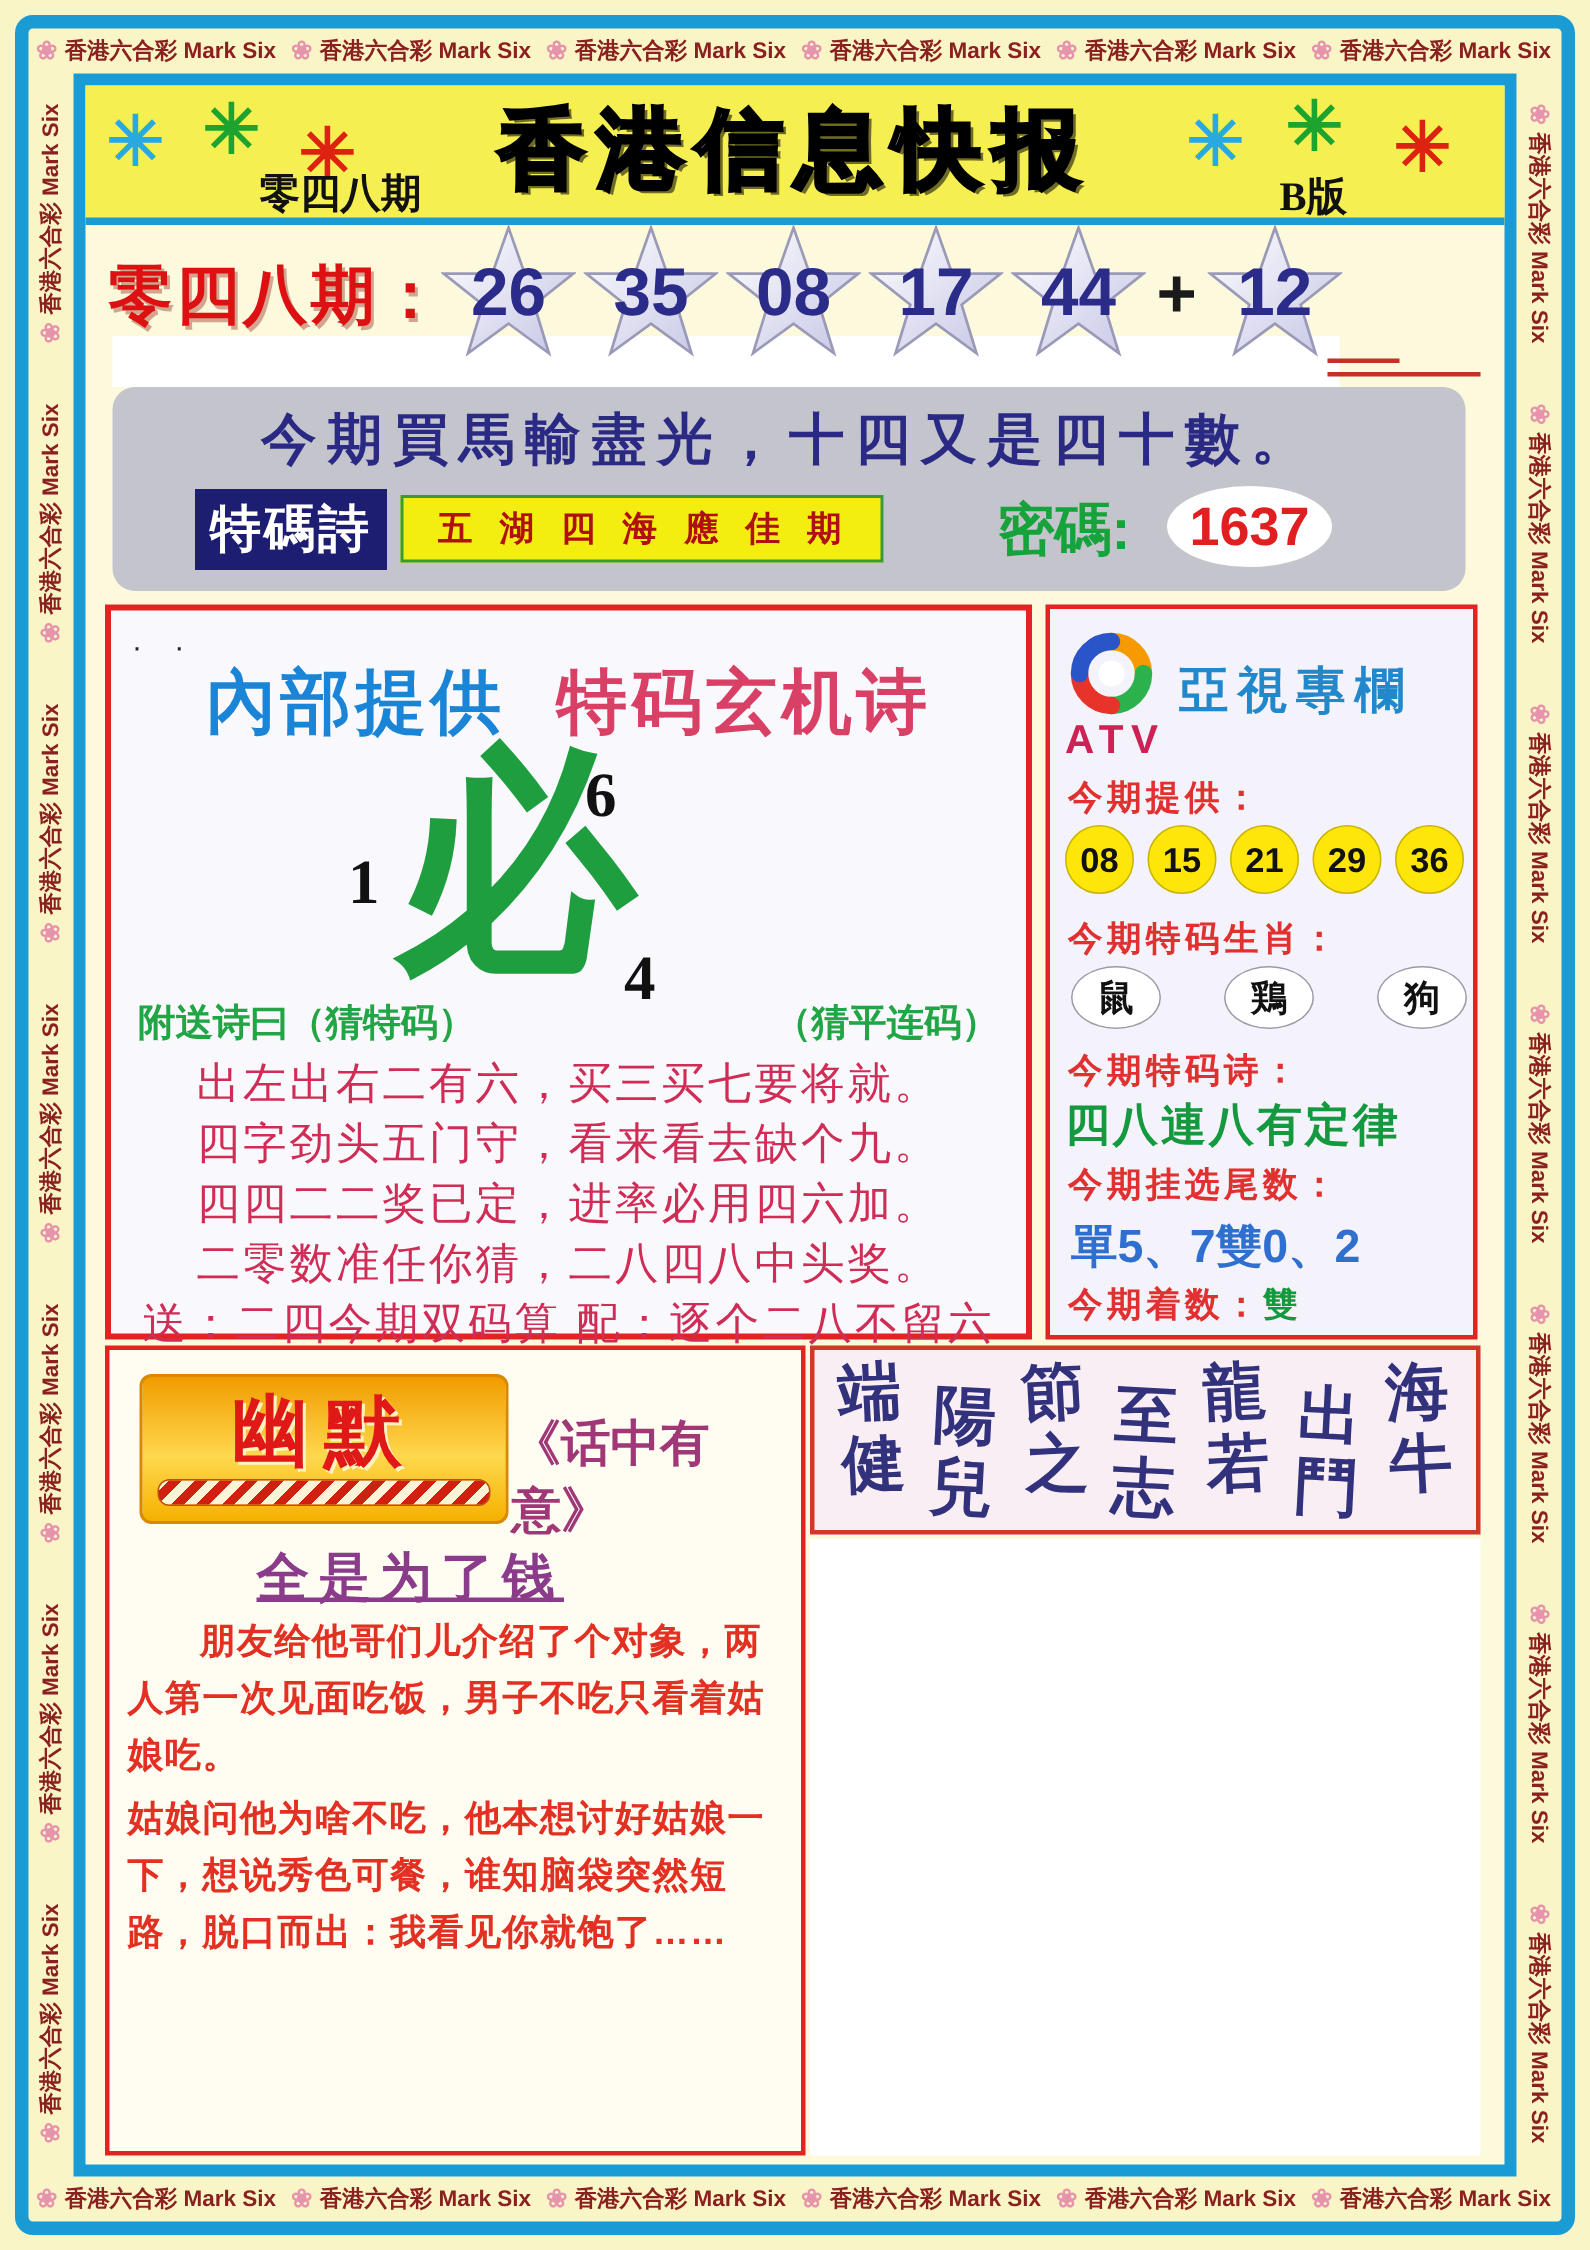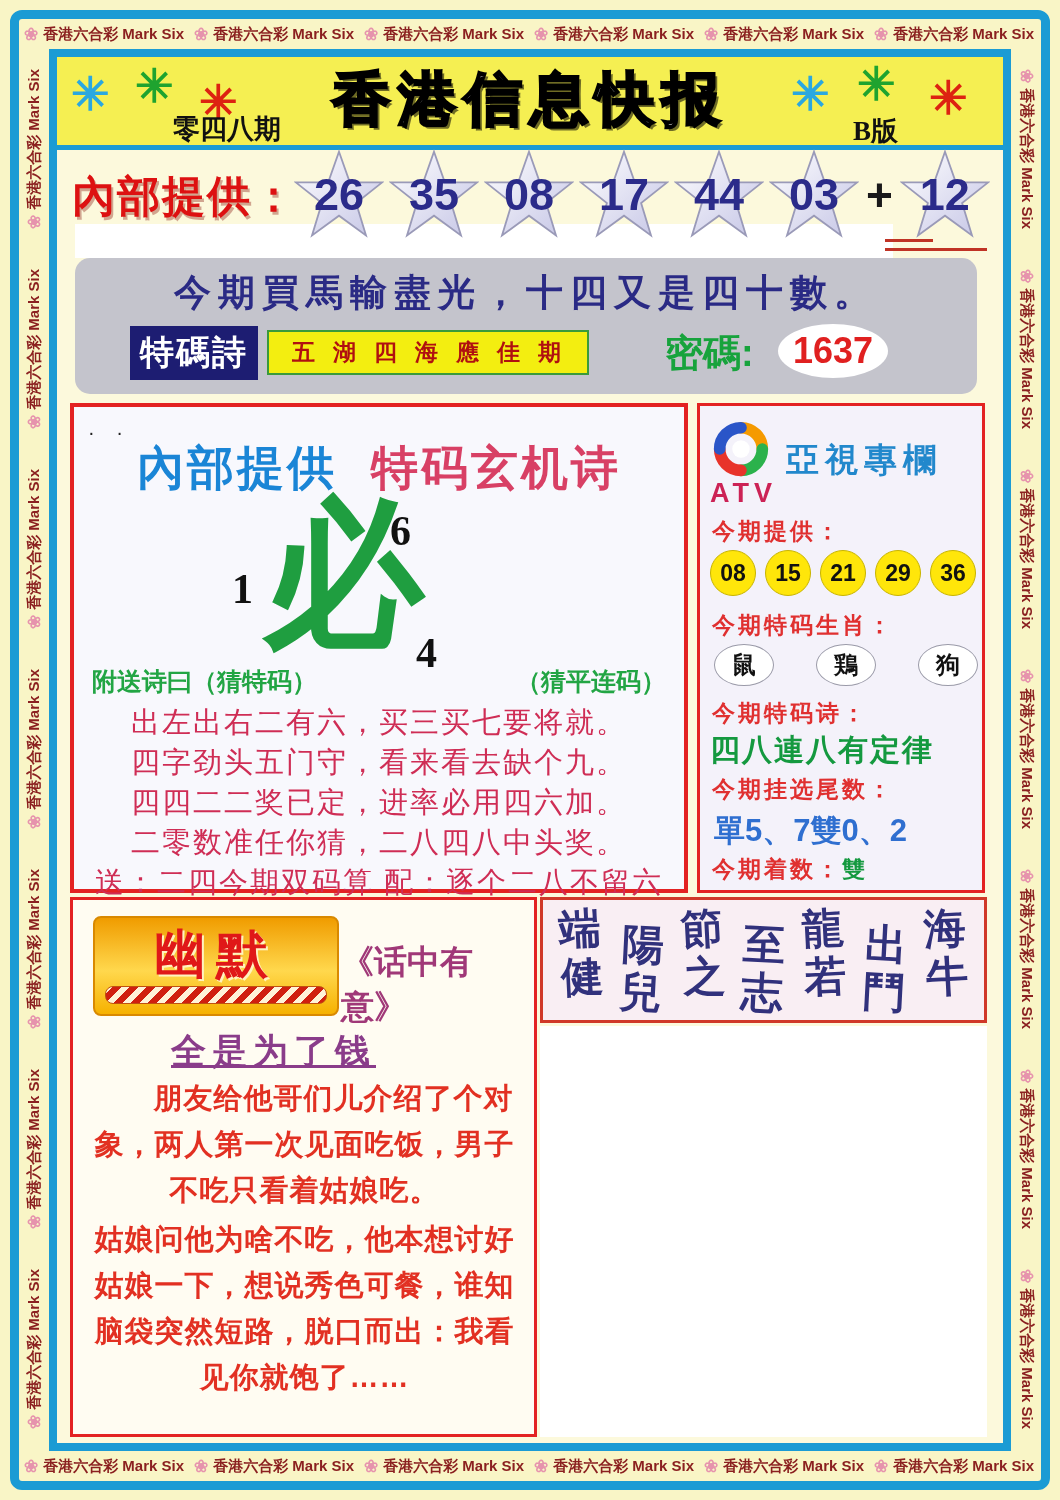--- a/index.html
+++ b/index.html
@@ -96,22 +96,22 @@
     background:linear-gradient(180deg,#f09c00,#ffd84d 55%,#f6b100);
     border:2px solid #d98900;border-radius:8px;}
   .humor-badge .t{position:absolute;left:0;right:0;top:2px;text-align:center;font-size:52px;
     font-weight:900;color:#e01818;letter-spacing:10px;text-shadow:2px 2px 0 #fff3c0;}
   .humor-badge .wave{position:absolute;left:10px;right:10px;bottom:10px;height:16px;border-radius:8px;
     background:repeating-linear-gradient(-45deg,#d02010 0 6px,#fff3d8 6px 12px);
     border:1px solid #c05010;}
   .humor-sub{position:absolute;left:268px;top:40px;font-size:33px;font-weight:900;color:#a03878;}
   .story-title{position:absolute;left:0;right:60px;top:128px;text-align:center;font-size:35px;
     font-weight:900;color:#8a3c8a;letter-spacing:6px;text-decoration:underline;}
-  .story{position:absolute;left:12px;right:10px;top:176px;font-size:29px;font-weight:900;
-    color:#e23022;line-height:1.58;letter-spacing:1px;text-align:center;}
+  .story{position:absolute;left:12px;right:10px;top:176px;font-size:24px;font-weight:900;
+    color:#e23022;line-height:1.58;letter-spacing:1px;}
   .story p{margin:0 0 4px 0;}
   .story p.indent{text-indent:2em;}
   
   .calli-panel{position:absolute;left:540px;top:897px;width:447px;height:126px;
     background:#f9eef3;border:3px solid #d03828;box-sizing:border-box;
     display:flex;justify-content:space-around;align-items:center;padding:0 8px;}
   .calli-col{display:flex;flex-direction:column;align-items:center;gap:2px;
     font-family:"Liberation Serif",serif;font-weight:900;color:#31317c;font-size:42px;line-height:1.1;}
   .calli-col:nth-child(even){transform:translateY(9px) rotate(3deg);}
   .calli-col:nth-child(odd){transform:translateY(-7px) rotate(-3deg);}
@@ -247,21 +247,21 @@
   <span class="ast red" style="left:142px;top:22px">✳</span>
   <span class="issue" style="left:116px;top:54px">零四八期</span>
   <div class="main-title">香港信息快报</div>
   <span class="ast blue" style="left:734px;top:14px">✳</span>
   <span class="ast green" style="left:800px;top:4px">✳</span>
   <span class="ast red" style="left:872px;top:18px">✳</span>
   <span class="edition" style="left:796px;top:56px">B版</span>
 </div>
 
 <div class="white-strip"></div>
-<div class="pred-label">內部提供：</div>
+<div class="pred-label">零四八期：</div>
 <div class="star-row">
   <div class="star-num">
       <svg viewBox="0 0 100 100">
         <use href="#starP"></use>
       </svg>
       <span class="n">26</span>
     </div>
   <div class="star-num">
       <svg viewBox="0 0 100 100">
         <use href="#starP"></use>
@@ -278,26 +278,20 @@
       <svg viewBox="0 0 100 100">
         <use href="#starP"></use>
       </svg>
       <span class="n">17</span>
     </div>
   <div class="star-num">
       <svg viewBox="0 0 100 100">
         <use href="#starP"></use>
       </svg>
       <span class="n">44</span>
-    </div>
-  <div class="star-num">
-      <svg viewBox="0 0 100 100">
-        <use href="#starP"></use>
-      </svg>
-      <span class="n">03</span>
     </div>
   <span class="plus">+</span>
   <div class="star-num">
       <svg viewBox="0 0 100 100">
         <use href="#starP"></use>
       </svg>
       <span class="n">12</span>
     </div>
 </div>
 <div class="redline" style="left:885px;top:239px;width:48px"></div>

